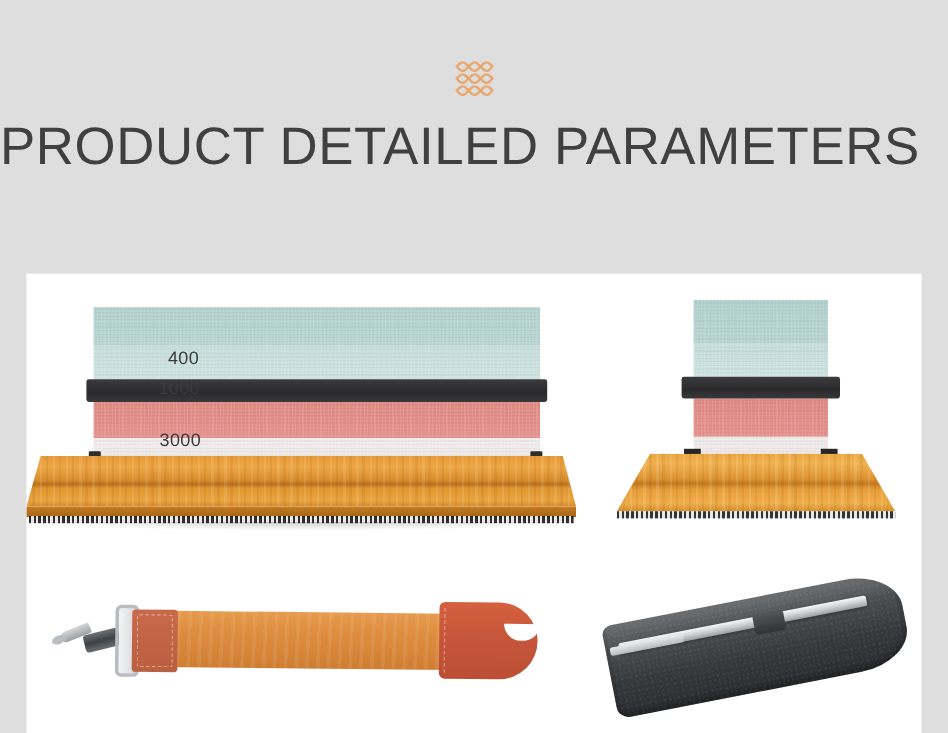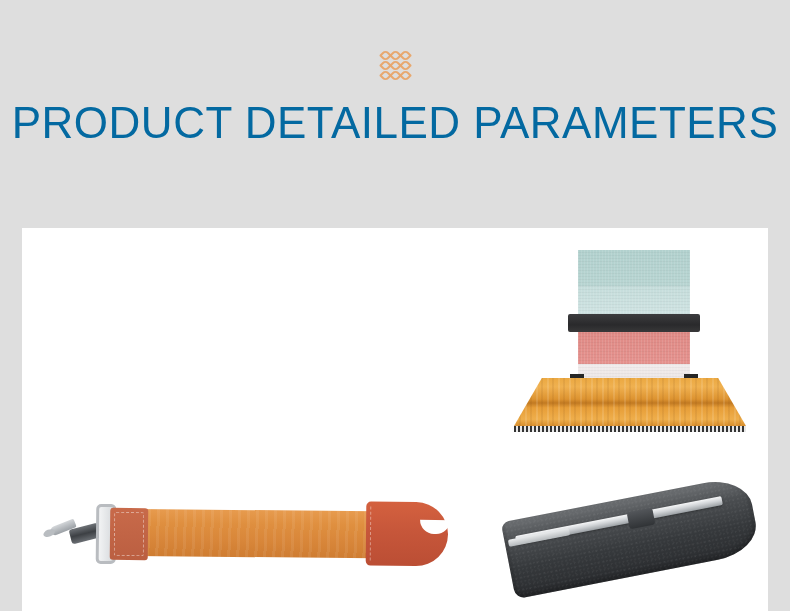--- a/index.html
+++ b/index.html
@@ -41,25 +41,25 @@
     border: 2px solid #e8a468;
     border-radius: 50% 10% 50% 10%;
     transform: rotate(45deg);
     opacity: .95;
   }
 
   .page-title {
     position: absolute;
     top: 98px;
     left: 0; right: 0;
-    text-align: center;
+    text-align: left;
     font-size: 44px;
     font-weight: 400;
     letter-spacing: 0.5px;
-    color: #0369a1;
+    color: #404040;
     white-space: nowrap;
   }
 
   
   .photo-panel {
     position: absolute;
     left: 22px;
     top: 228px;
     width: 746px;
     height: 383px;
@@ -341,20 +341,45 @@
       <span class="orn-cell"></span>
       <span class="orn-cell"></span>
     </div>
   </div>
 
   <h1 class="page-title">PRODUCT DETAILED PARAMETERS</h1>
 </div>
 
 <div class="photo-panel">
 
+  <div class="photo p1">
+
+    <div class="stone-front">
+      <div class="layer lay-400 grain"></div>
+      <div class="layer lay-1000 grain"></div>
+      <div class="layer lay-3000 grain"></div>
+      <div class="layer lay-8000 grain"></div>
+      <div class="layer lay-band"></div>
+
+      <span class="grit-label g400">400</span>
+      <span class="grit-label g1000">1000</span>
+      <span class="grit-label g3000">3000</span>
+      <span class="grit-label g8000">8000</span>
+    </div>
+
+    <div class="stone-gap-left"></div>
+    <div class="stone-gap-right"></div>
+
+    <div class="bamboo-front">
+      <div class="bamboo-top"></div>
+      <div class="bamboo-edge"></div>
+      <div class="bamboo-feet"></div>
+      <div class="base-shadow-1"></div>
+    </div>
+  </div>
 
   <div class="photo p2">
 
     <div class="stone-end">
       <div class="layer e-400 grain"></div>
       <div class="layer e-1000 grain"></div>
       <div class="layer e-3000 grain"></div>
       <div class="layer e-8000 grain"></div>
       <div class="layer e-band"></div>
     </div>

